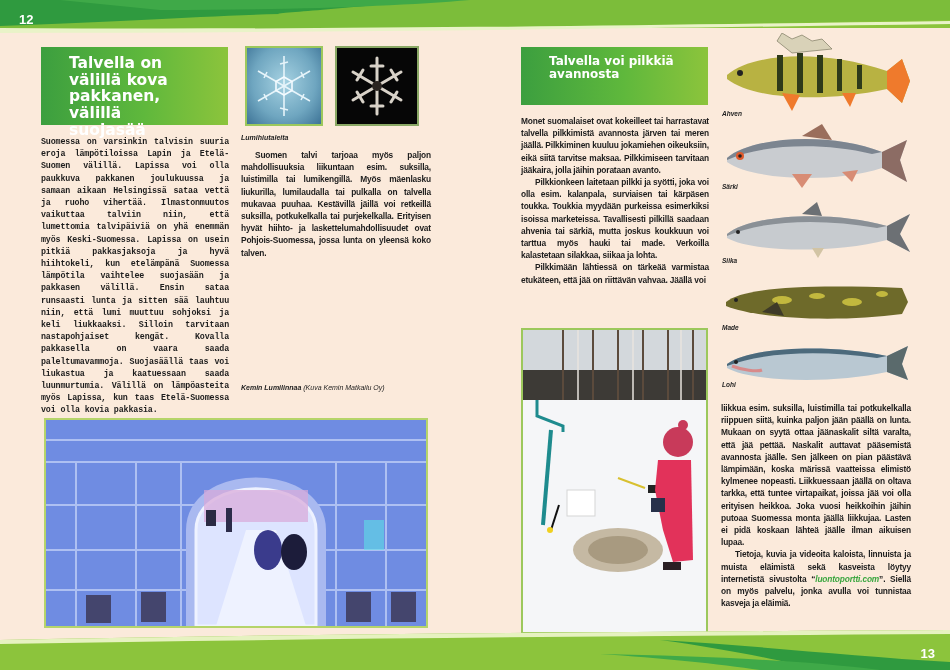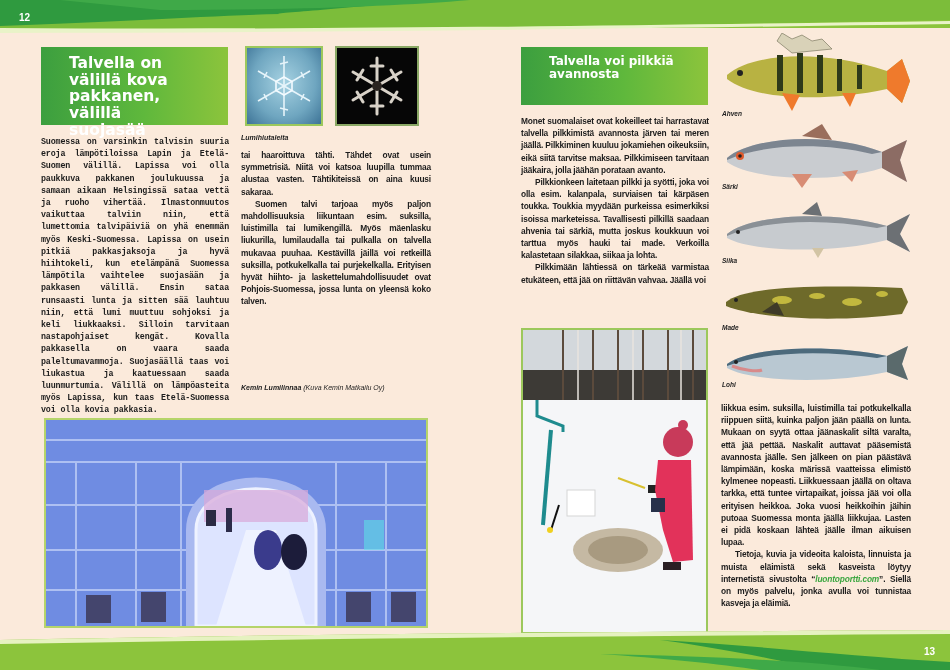--- a/index.html
+++ b/index.html
@@ -1,21 +1,21 @@
 <!DOCTYPE html>
 <html><head>
 <meta charset="utf-8">
 <style>
   * { box-sizing: border-box; margin: 0; padding: 0; }
   html, body { width: 950px; height: 670px; overflow: hidden; }
   body { background: #fbeadb; font-family: "Liberation Sans", sans-serif; position: relative; color: #1b1b1b; }
 
   .top-band { position: absolute; left: 0; top: 0; width: 950px; height: 34px; overflow: hidden; }
   .top-band svg, .bottom-band svg { display: block; }
-  .page-num { position: absolute; color: #ffffff; font-size: 10px; font-weight: bold; font-family: "Liberation Sans", sans-serif; }
+  .page-num { position: absolute; color: #ffffff; font-size: 13px; font-weight: bold; font-family: "Liberation Sans", sans-serif; }
   .pn-left { left: 19px; top: 12px; }
   .pn-right { right: 15px; top: 646px; }
   .bottom-band { position: absolute; left: 0; top: 630px; width: 950px; height: 40px; overflow: hidden; }
 
   .heading-box { position: absolute; background: linear-gradient(90deg, #3c9f3f 0%, #5fb83c 55%, #8cc43c 100%); color: #fff; font-weight: bold; font-family: "DejaVu Sans", sans-serif; padding: 8px 28px; line-height: 1.08; }
   .h-left { left: 41px; top: 47px; width: 187px; height: 78px; font-size: 15.5px; }
   .h-right { left: 521px; top: 47px; width: 187px; height: 58px; font-size: 12px; }
 
   .body-text { position: absolute; font-family: "Liberation Sans", sans-serif; font-size: 8.35px; line-height: 12.2px; text-align: justify; font-weight: 600; color: #1d1d1d; letter-spacing: -0.15px; }
   .body-text p { margin: 0; }
@@ -86,21 +86,20 @@
     <circle cx="40" cy="38" r="5" fill="#2a2420"></circle>
   </svg>
 </div>
 <div class="caption" style="left:241px; top:134px;">Lumihiutaleita</div>
 
 <div class="body-text col1">
   <p>Suomessa on varsinkin talvisin suuria eroja lämpötiloissa Lapin ja Etelä-Suomen välillä. Lapissa voi olla paukkuva pakkanen joulukuussa ja samaan aikaan Helsingissä sataa vettä ja ruoho vihertää. Ilmastonmuutos vaikuttaa talviin niin, että lumettomia talvipäiviä on yhä enemmän myös Keski-Suomessa. Lapissa on usein pitkiä pakkasjaksoja ja hyvä hiihtokeli, kun etelämpänä Suomessa lämpötila vaihtelee suojasään ja pakkasen välillä. Ensin sataa runsaasti lunta ja sitten sää lauhtuu niin, että lumi muuttuu sohjoksi ja keli liukkaaksi. Silloin tarvitaan nastapohjaiset kengät. Kovalla pakkasella on vaara saada paleltumavammoja. Suojasäällä taas voi liukastua ja kaatuessaan saada luunmurtumia. Välillä on lämpöasteita myös Lapissa, kun taas Etelä-Suomessa voi olla kovia pakkasia.</p>
 </div>
 
 <div class="body-text col2">
-  <p>tai haaroittuva tähti. Tähdet ovat usein symmetrisiä. Niitä voi katsoa luupilla tummaa alustaa vasten. Tähtikiteissä on aina kuusi sakaraa.</p>
   <p class="indent">Suomen talvi tarjoaa myös paljon mahdollisuuksia liikuntaan esim. suksilla, luistimilla tai lumikengillä. Myös mäenlasku liukurilla, lumilaudalla tai pulkalla on talvella mukavaa puuhaa. Kestävillä jäillä voi retkeillä suksilla, potkukelkalla tai purjekelkalla. Erityisen hyvät hiihto- ja laskettelumahdollisuudet ovat Pohjois-Suomessa, jossa lunta on yleensä koko talven.</p>
 </div>
 <div class="caption" style="left:241px; top:384px;">
   <span>Kemin Lumilinnaa</span>
   <span class="sub">(Kuva Kemin Matkailu Oy)</span>
 </div>
 
 <div class="photo ice">
   <svg width="380" height="206" viewBox="0 0 380 206">
     <rect x="0" y="0" width="380" height="206" fill="#6f8ce2"></rect>
@@ -130,21 +129,21 @@
       <rect x="300" y="172" width="25" height="30"></rect>
       <rect x="345" y="172" width="25" height="30"></rect>
     </g>
     <rect x="318" y="100" width="20" height="30" fill="#5de0e8" opacity="0.6"></rect>
   </svg>
 </div>
 
 <div class="heading-box h-right">Talvella voi pilkkiä avannosta</div>
 
 <div class="body-text col3">
-  <p>Monet suomalaiset ovat kokeilleet tai harrastavat talvella pilkkimistä avannosta järven tai meren jäällä. Pilkkiminen kuuluu jokamiehen oikeuksiin, eikä siitä tarvitse maksaa. Pilkkimiseen tarvitaan jääkaira, jolla jäähän porataan avanto.</p>
+  <p>Monet suomalaiset ovat kokeilleet tai harrastavat talvella pilkkimistä avannosta järven tai meren jäällä. Pilkkiminen kuuluu jokamiehen oikeuksiin, eikä siitä tarvitse maksaa. Pilkkimiseen tarvitaan jääkaira, jolla jäihin porataan avanto.</p>
   <p class="indent">Pilkkionkeen laitetaan pilkki ja syötti, joka voi olla esim. kalanpala, surviaisen tai kärpäsen toukka. Toukkia myydään purkeissa esimerkiksi isoissa marketeissa. Tavallisesti pilkillä saadaan ahvenia tai särkiä, mutta joskus koukkuun voi tarttua myös hauki tai made. Verkoilla kalastetaan silakkaa, siikaa ja lohta.</p>
   <p class="indent">Pilkkimään lähtiessä on tärkeää varmistaa etukäteen, että jää on riittävän vahvaa. Jäällä voi</p>
 </div>
 
 <div class="photo fishing">
   <svg width="183" height="302" viewBox="0 0 183 302">
     <rect x="0" y="0" width="183" height="70" fill="#d3d8dc"></rect>
     <g fill="#3d3a36">
       <rect x="0" y="40" width="183" height="32"></rect>
     </g>

